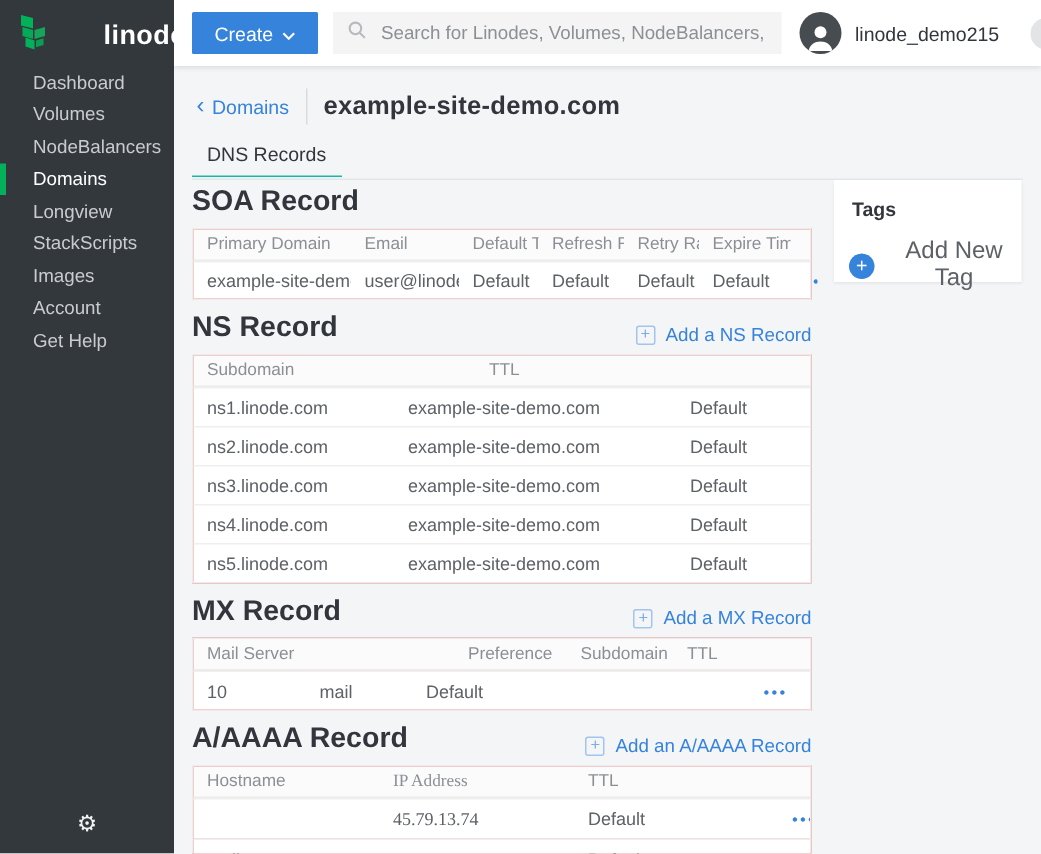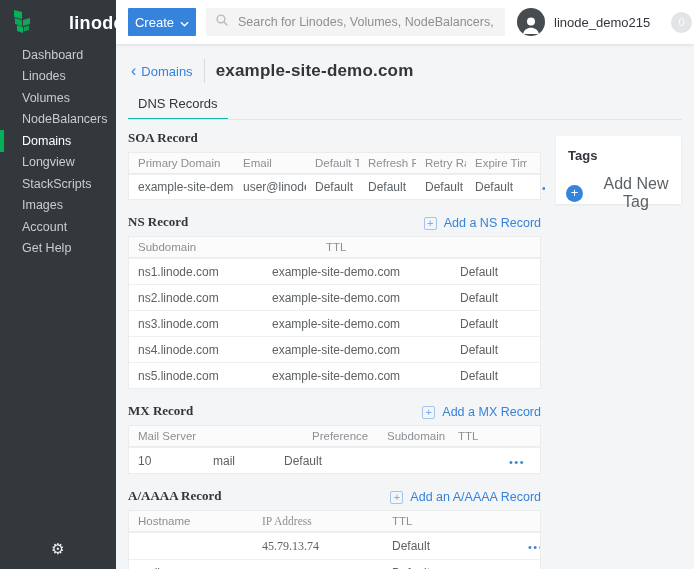--- a/index.html
+++ b/index.html
@@ -25,21 +25,21 @@
     color:#f2f3f3; font-size:15px; cursor:pointer; background:none; border:none;
     font-family:"DejaVu Sans", sans-serif;
   }
 
   
   .topbar {
     position:absolute; left:116px; top:0; width:578px; height:44px; background:#ffffff;
     display:flex; align-items:center; z-index:5; box-shadow:0 1px 3px rgba(50,54,60,.12);
   }
   .create-btn {
-    margin-left:12px; width:68px; height:28px; background:#3683dc; color:#fff; border:none;
+    margin-left:12px; width:84px; height:28px; background:#3683dc; color:#fff; border:none;
     border-radius:1px; font-size:13px; font-family:inherit; display:flex; align-items:center;
     justify-content:center; gap:6px; cursor:pointer; flex:0 0 auto;text-align:center;
   }
   .searchbar {
     margin-left:10px; width:299px; height:28px; background:#f4f4f4; display:flex;
     align-items:center; padding:0 9px; flex:0 0 auto;
   }
   .searchbar input {
     border:none; background:transparent; outline:none; flex:1; margin-left:7px;
     font-size:12.5px; color:#464c53; font-family:inherit;
@@ -66,21 +66,21 @@
 
   .tab-row { margin:11px 12px 0 12px; border-bottom:1px solid #e3e5e8; height:26px; }
   .tab {
     display:inline-block; padding:1px 11px 7px 10px; font-size:13px; color:#32363c;
     border-bottom:1px solid #14b8a6; margin-bottom:-1px; cursor:pointer;
   }
 
   .main-col { position:absolute; left:12px; top:72px; width:413px; }
 
   .section-title-row { display:flex; align-items:flex-end; justify-content:space-between; margin:13px 0 6px 0; height:17px; }
-  .section-title { font-size:13px; font-weight:700; color:#32363c;font-family:Liberation Serif, serif; }
+  .section-title { font-size:19px; font-weight:700; color:#32363c; }
   .add-link { display:flex; align-items:center; gap:7px; color:#3683dc; font-size:12.5px; cursor:pointer; }
   .add-box {
     width:13px; height:13px; border:1px solid #a3c4ed; color:#7dabe6; font-size:11px;
     line-height:11px; text-align:center; border-radius:2px; flex:0 0 auto;
   }
 
   .tbl { background:#ef4444; border:1px solid #ececed; }
   .thead { display:flex; align-items:center; background:#fbfbfb; height:21px; border-bottom:1px solid #ececed; }
   .row { display:flex; align-items:center; background:#ffffff; border-top:1px solid #efeff0; }
   .row:first-of-type { border-top:none; }
@@ -98,21 +98,21 @@
   .ns .c1 { width:134px; } .ns .c2 { width:188px; } .ns .c3 { flex:1 1 auto; }
 
   .mx .row { height:26px; }
   .mx .c1 { width:174px; } .mx .c2 { width:75px; } .mx .c3 { width:71px; } .mx .c4 { width:64px; }
 
   .ar .row { height:27px; }
   .ar .c1 { width:124px; } .ar .c2 { width:130px;font-family:Liberation Serif, serif; } .ar .c3 { width:130px; }
 
   
   .tags-card {
-    position:absolute; left:440px; top:92px; width:125px; height:68px; background:#ffffff;
+    position:absolute; left:440px; top:76px; width:125px; height:68px; background:#ffffff;
     box-shadow:0 1px 2px rgba(50,54,60,.08);
   }
   .tags-title { font-size:13px; font-weight:700; color:#32363c; margin:12px 0 0 12px; }
   .tag-add-row { display:flex; align-items:center; gap:8px; margin:12px 0 0 10px; cursor:pointer; }
   .plus-circle {
     width:17px; height:17px; border-radius:50%; background:#3683dc; color:#ffffff;
     font-size:13px; line-height:16px; text-align:center; flex:0 0 auto;
   }
   .tag-add-label { font-size:16px; color:#5d6266;text-align:center; }
 </style>
@@ -127,21 +127,20 @@
         <polygon points="2,9 9,11 9,17 2,15" fill="#04aa58"></polygon>
         <polygon points="4,16 10,18 10,24 4,22" fill="#02b159"></polygon>
         <polygon points="10,11 17,9 17,15 10,17" fill="#16a35a"></polygon>
         <polygon points="11,18 16,16.5 16,21 11,22.5" fill="#0a9e51"></polygon>
       </svg>
     </span>
     <span class="logo-text">linode</span>
   </div>
   <div class="nav">
     <span class="nav-item">Dashboard</span>
-    <span class="nav-item">Linodes</span>
     <span class="nav-item">Volumes</span>
     <span class="nav-item">NodeBalancers</span>
     <span class="nav-item active">Domains</span>
     <span class="nav-item">Longview</span>
     <span class="nav-item">StackScripts</span>
     <span class="nav-item">Images</span>
     <span class="nav-item">Account</span>
     <span class="nav-item">Get Help</span>
   </div>
   <button class="gear-btn">⚙</button>

